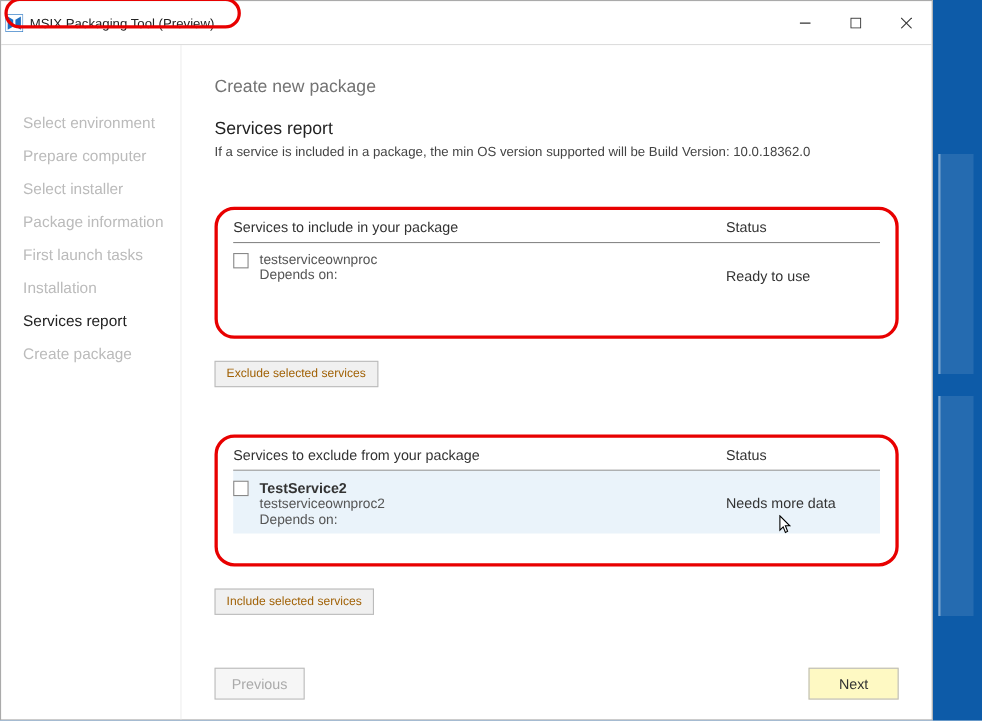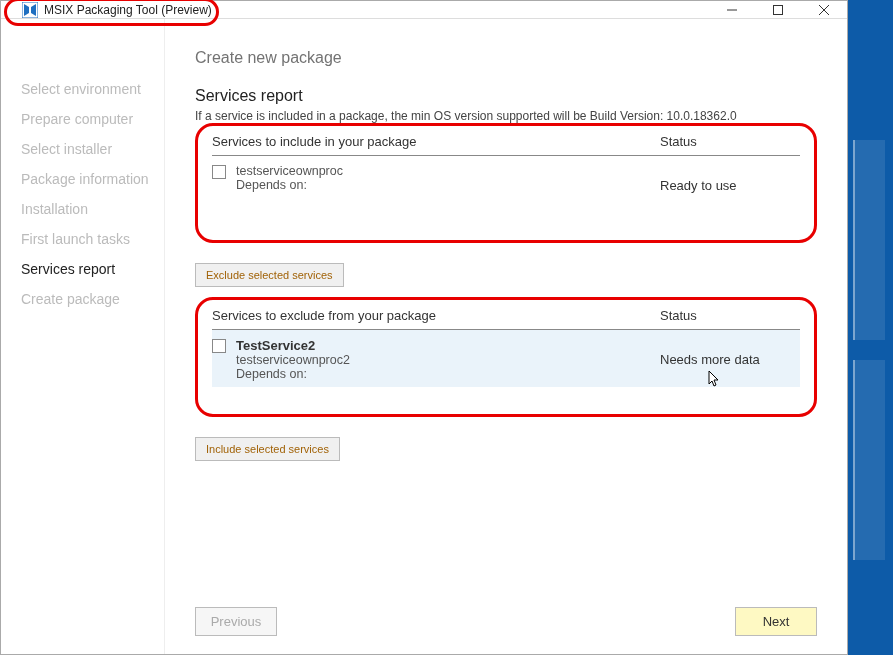--- a/index.html
+++ b/index.html
@@ -34,24 +34,24 @@
       top: 0;
       left: 0;
       width: 848px;
       height: 655px;
       background: #ffffff;
       border: 1px solid #aaa;
       display: flex;
       flex-direction: column;
     }
     .titlebar {
-      height: 18px;
+      height: 40px;
       display: flex;
       align-items: center;
-      padding: 0 0 0 21px;
+      padding: 0 0 0 4px;
       border-bottom: 1px solid #ddd;
       position: relative;
     }
     .titlebar-icon {
       width: 16px; height: 16px;
       margin-right: 6px;
       display: flex; align-items: center; justify-content: center;
     }
     .titlebar-title {
       font-size: 12px;
@@ -116,27 +116,29 @@
     }
     .section-heading {
       font-size: 16px;
       font-weight: 400;
       color: #222;
       margin-bottom: 4px;
     }
     .section-note {
       font-size: 12px;
       color: #444;
+      margin-bottom: 10px;
     }
     .services-panel {
       border: 3px solid #e80000;
       border-radius: 18px;
       padding: 8px 14px 8px 14px;
       margin-bottom: 20px;
       min-height: 120px;
+      margin-top: 33px;
     }
     .panel-header {
       display: flex;
       font-size: 13px;
       color: #333;
       padding-bottom: 6px;
       border-bottom: 1px solid #888;
     }
     .panel-header .col-left { flex: 1; }
     .panel-header .col-right { width: 140px; }
@@ -241,22 +243,22 @@
     </div>
   </div>
 
   <div class="window-body">
 
     <div class="sidebar">
       <div class="sidebar-item">Select environment</div>
       <div class="sidebar-item">Prepare computer</div>
       <div class="sidebar-item">Select installer</div>
       <div class="sidebar-item">Package information</div>
+      <div class="sidebar-item">First launch tasks</div>
       <div class="sidebar-item">Installation</div>
-      <div class="sidebar-item">First launch tasks</div>
       <div class="sidebar-item active">Services report</div>
       <div class="sidebar-item">Create package</div>
     </div>
 
     <div class="content">
 
       <h1 class="page-title">Create new package</h1>
       <h2 class="section-heading">Services report</h2>
       <p class="section-note">If a service is included in a package, the min OS version supported will be Build Version: 10.0.18362.0</p>
 

